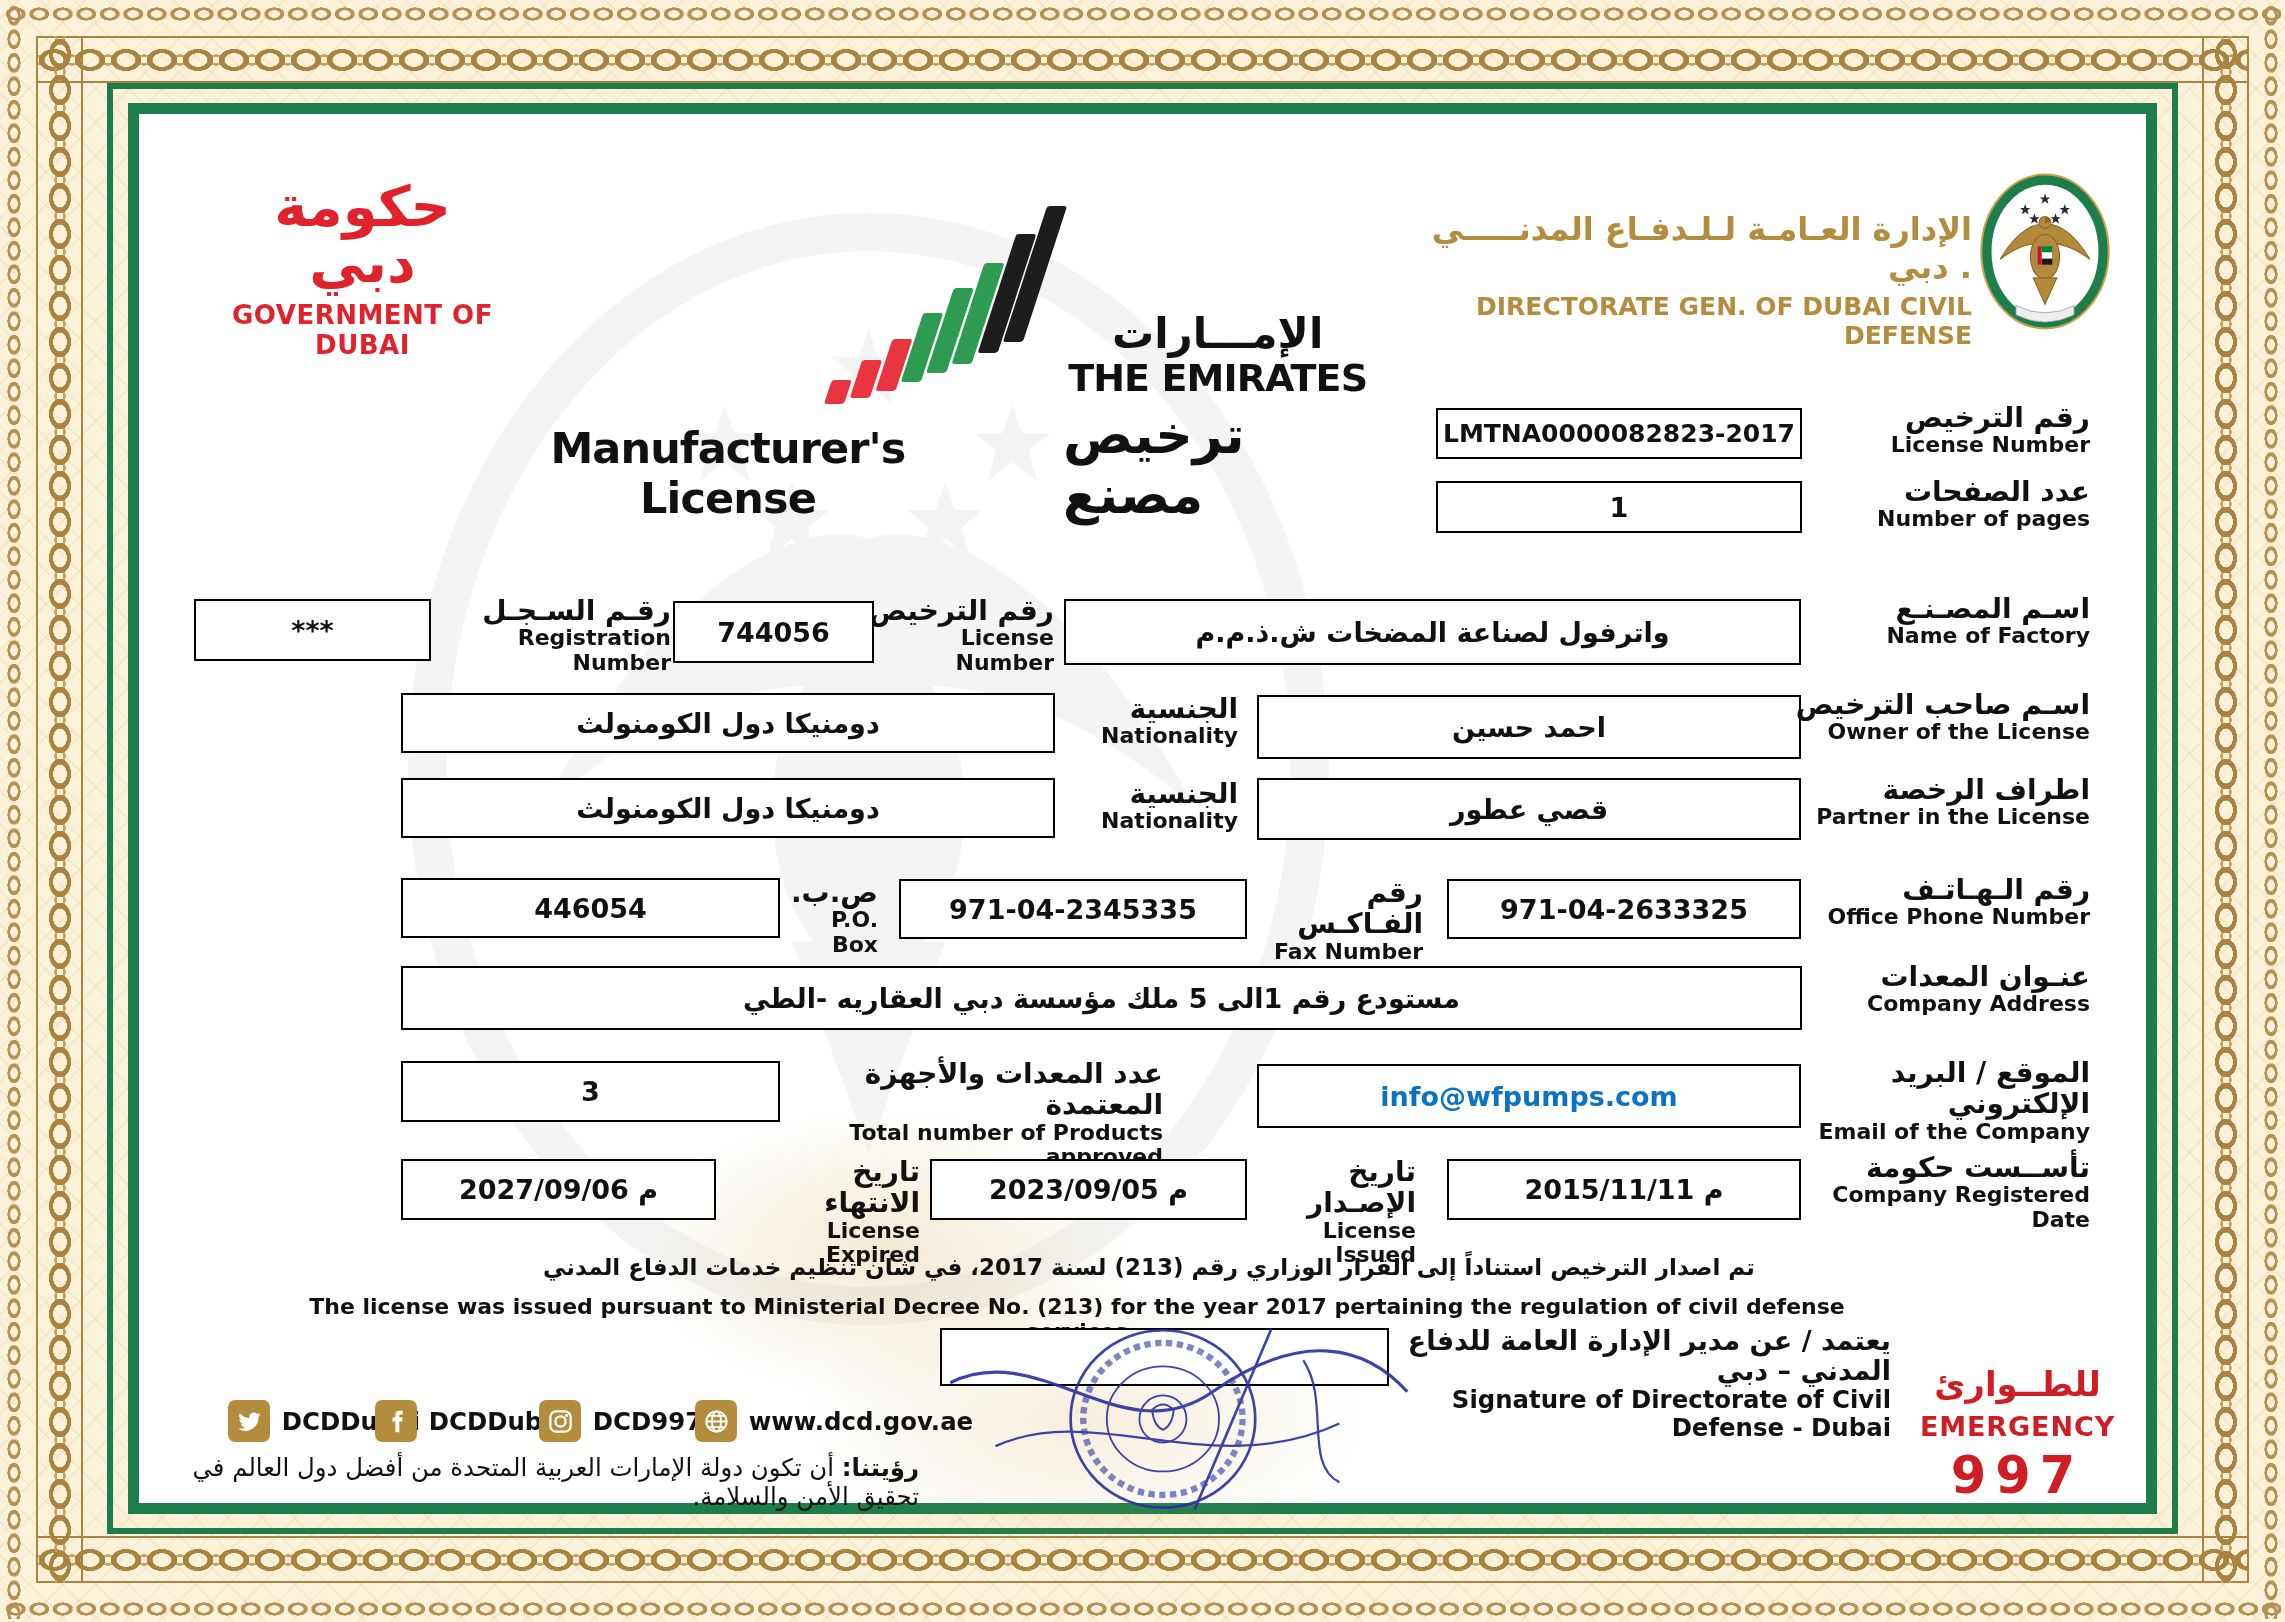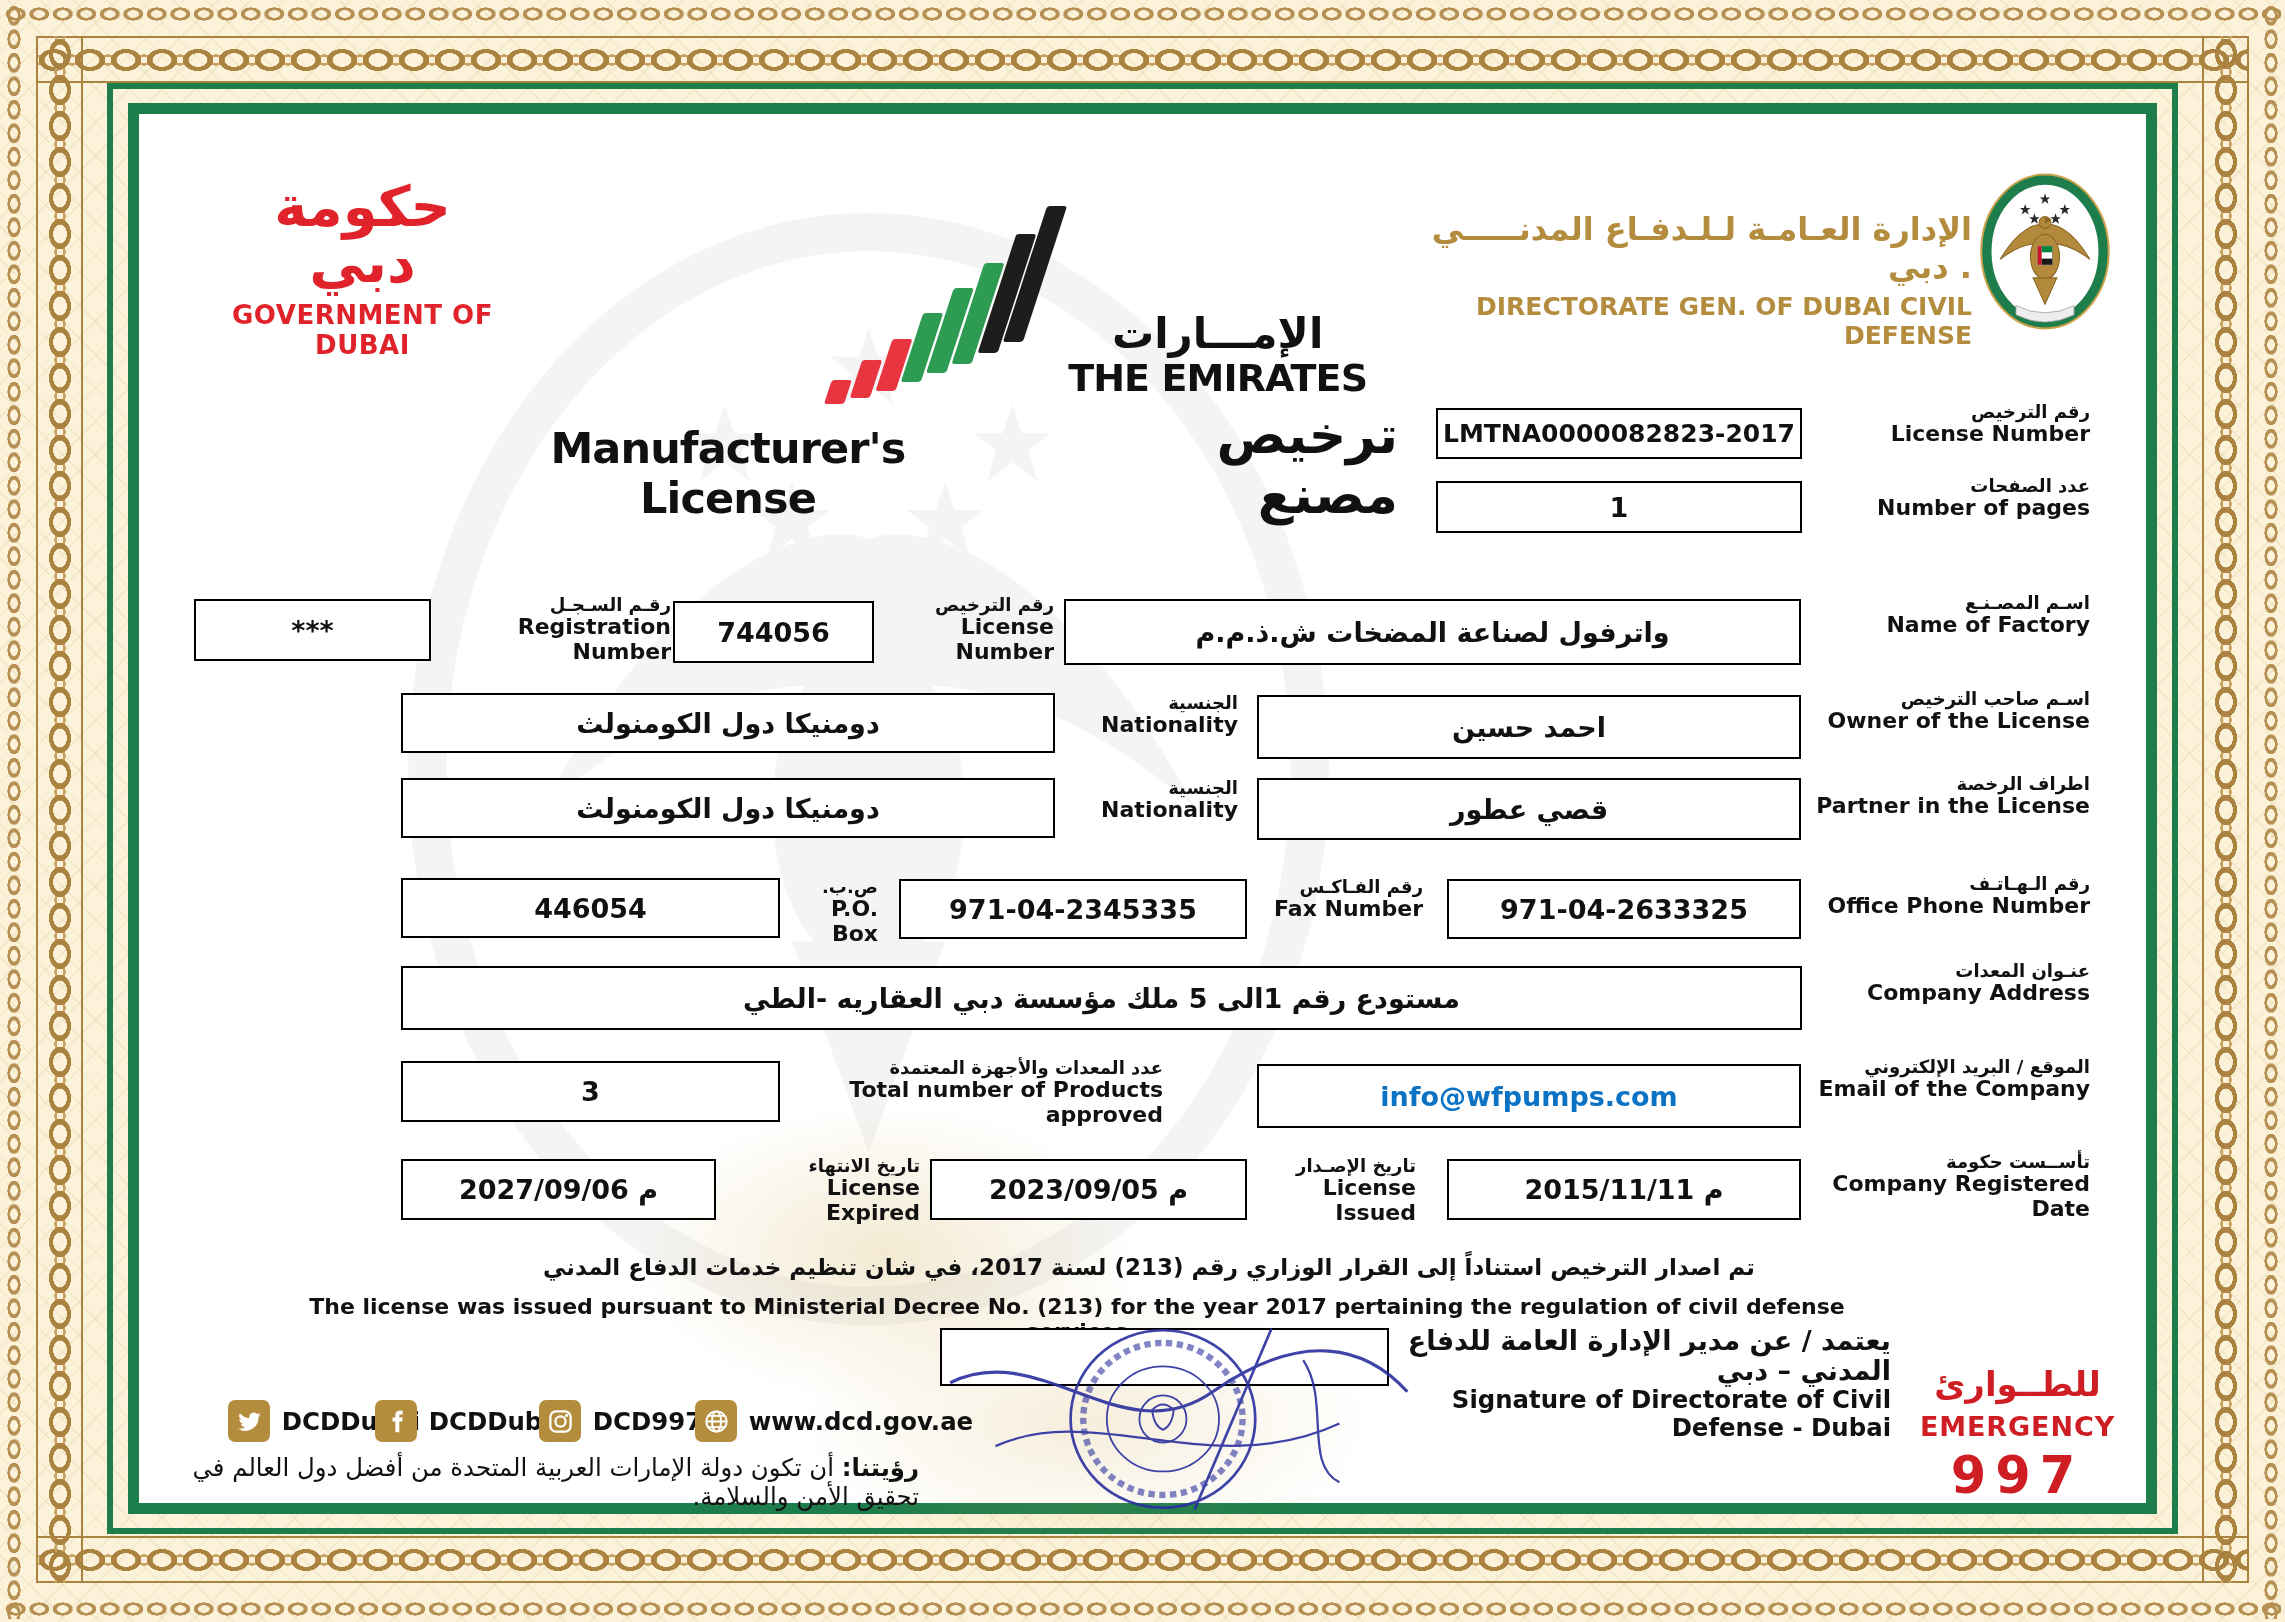--- a/index.html
+++ b/index.html
@@ -45,21 +45,21 @@
   }
   .frame-a{position:absolute;left:107px;right:107px;top:83px;bottom:89px;border:6.3px solid #1d7d4b;}
   .frame-b{position:absolute;left:128px;right:128px;top:103px;bottom:109px;border:11.8px solid #1d7d4b;background:#fff;}
   
   .box{
     position:absolute;background:#fff;border:2.7px solid #000;
     display:flex;align-items:center;justify-content:center;
     font-weight:bold;font-size:27px;text-align:center;
   }
   .lbl{position:absolute;line-height:1.12;}
-  .lbl .ar{font-weight:bold;font-size:18px;direction:rtl;}
+  .lbl .ar{font-weight:bold;font-size:28px;direction:rtl;}
   .lbl .en{font-weight:bold;font-size:22px;}
   .lblr{text-align:right;}
   .lblc{text-align:right;}
   .rtl{direction:rtl;}
   
   .gov-ar{font-size:56px;font-weight:bold;color:#e0232b;direction:rtl;line-height:1;}
   .gov-en{font-size:26px;font-weight:bold;color:#e0232b;letter-spacing:0.5px;margin-top:9px;}
   .bars{display:flex;align-items:flex-end;gap:8.1px;}
   .bar{width:20px;transform:skewX(-18deg);border-radius:2.7px;}
   .uae-ar{font-size:42px;font-weight:bold;line-height:1.05;direction:rtl;}
@@ -156,21 +156,21 @@
     <ellipse cx="50" cy="64" rx="11" ry="17" fill="#b3893b" stroke="#8a6526" stroke-width=".8"></ellipse>
     <rect x="44.5" y="56" width="11" height="14" fill="#fff" stroke="#777" stroke-width=".5"></rect>
     <rect x="44.5" y="56" width="3" height="14" fill="#ce1126"></rect>
     <rect x="47.5" y="56" width="8" height="4.6" fill="#00843d"></rect>
     <rect x="47.5" y="65.4" width="8" height="4.6" fill="#1a1a1a"></rect>
     <path d="M41,80 L50,100 L59,80 Z" fill="#b3893b" stroke="#8a6526" stroke-width=".8"></path>
     <path d="M28,101 Q50,112 72,101 L72,108 Q50,119 28,108 Z" fill="#eee" stroke="#999" stroke-width=".6"></path>
   </svg>
 
   <div class="abs title-en" style="left:470px;top:423px;width:516px;text-align:center;">Manufacturer's License</div>
-  <div class="abs title-ar" style="left:1063px;top:405px;width:335px;text-align:right;">ترخيص مصنع</div>
+  <div class="abs title-ar" style="left:1063px;top:405px;width:335px;text-align:left;">ترخيص مصنع</div>
 
   <div class="box" style="left:1436px;top:408px;width:362px;height:47px;font-size:25px;">LMTNA0000082823-2017</div>
   <div class="lbl lblr" style="left:1791px;top:402px;width:299px;">
     <div class="ar">رقم الترخيص</div>
     <div class="en">License Number</div>
   </div>
 
   <div class="box" style="left:1436px;top:481px;width:362px;height:48px;">1</div>
   <div class="lbl lblr" style="left:1791px;top:476px;width:299px;">
     <div class="ar">عدد الصفحات</div>

